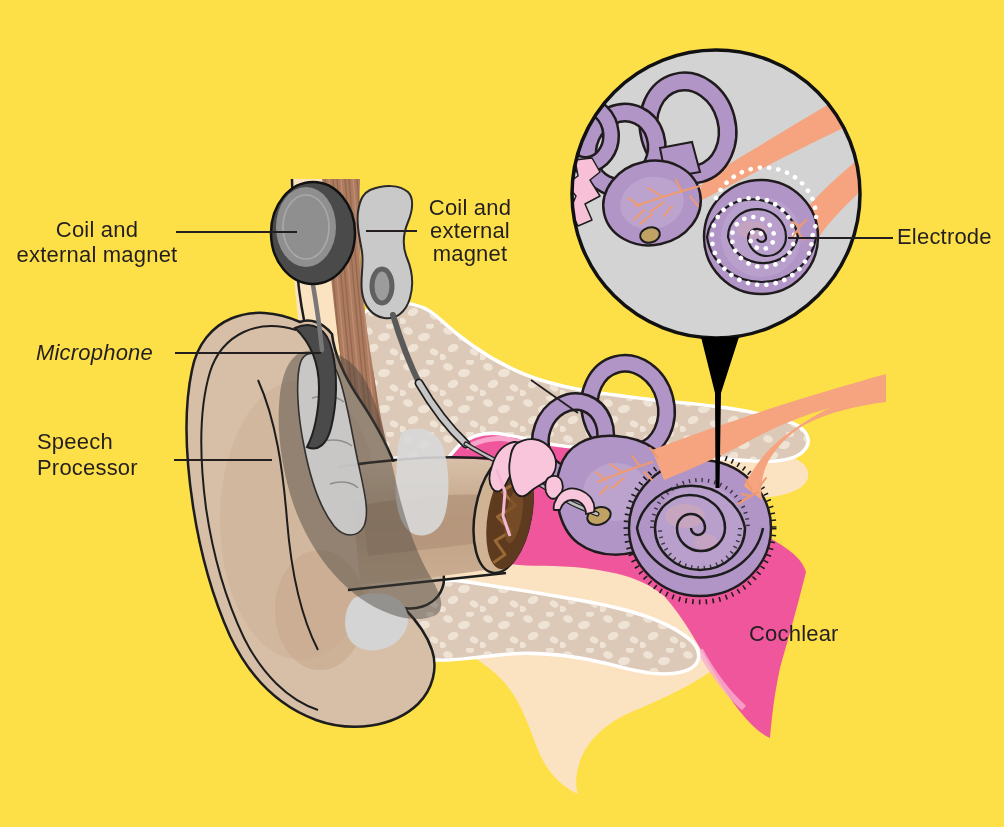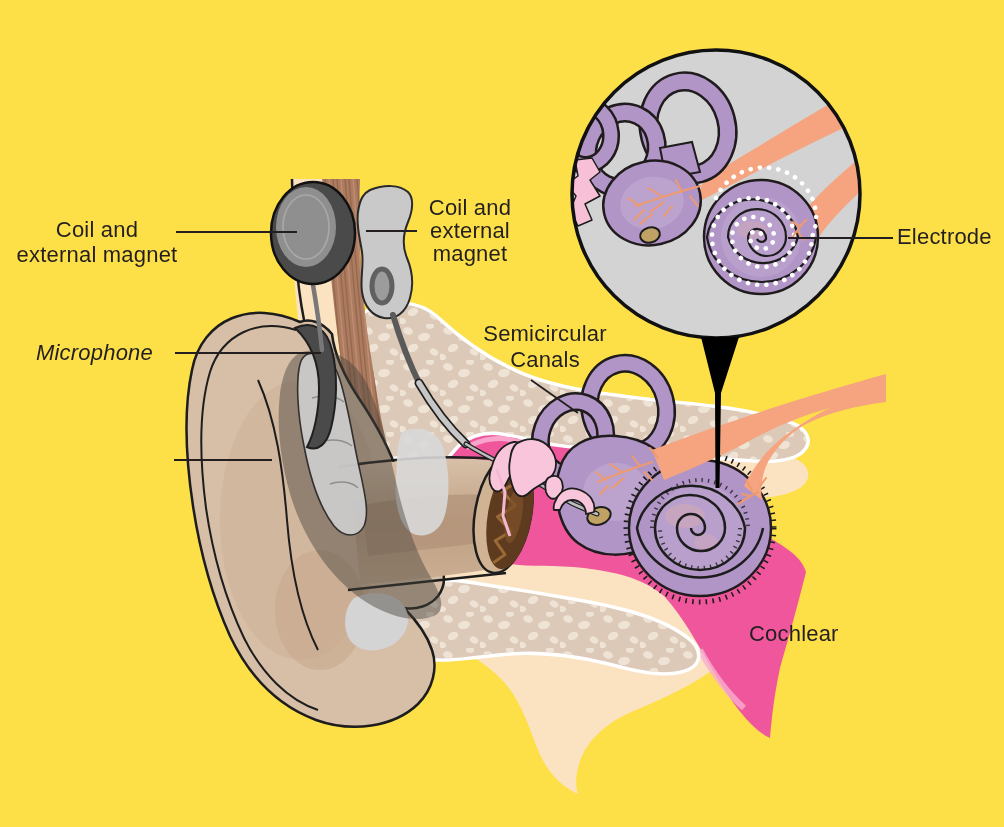--- a/index.html
+++ b/index.html
@@ -244,20 +244,20 @@
     <line x1="174" y1="460" x2="272" y2="460"></line>
     <line x1="366" y1="231" x2="417" y2="231"></line>
     <line x1="531" y1="380" x2="578" y2="413"></line>
     <line x1="788" y1="238" x2="893" y2="238"></line>
   </g>
 </svg>
 
 <div class="label center" style="left:97px;top:217px;">Coil and
 external magnet</div>
 <div class="label" style="left:36px;top:340px;font-style:italic;">Microphone</div>
+<div class="label lh26" style="left:37px;top:429px;">Speech
+Processor</div>
 <div class="label center lh22" style="left:470px;top:196px;">Coil and
 external
 magnet</div>
-<div class="label center lh26" style="left:545px;top:321px;">Semicircular
-Canals</div>
 <div class="label" style="left:897px;top:224px;">Electrode</div>
 <div class="label" style="left:749px;top:621px;">Cochlear</div>
 </div>
 
 </body></html>

